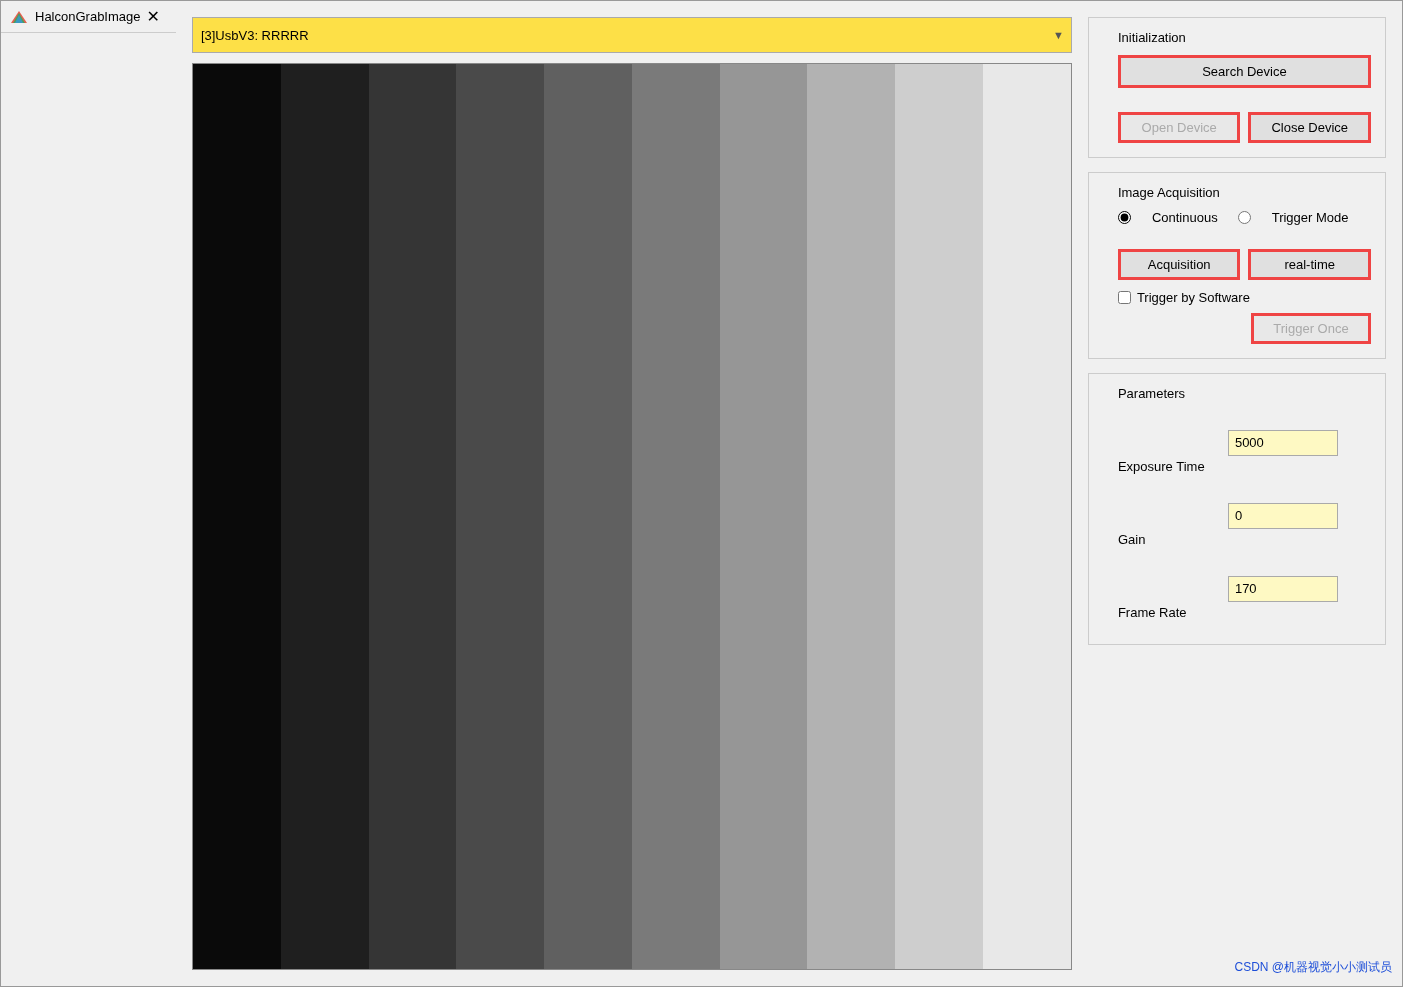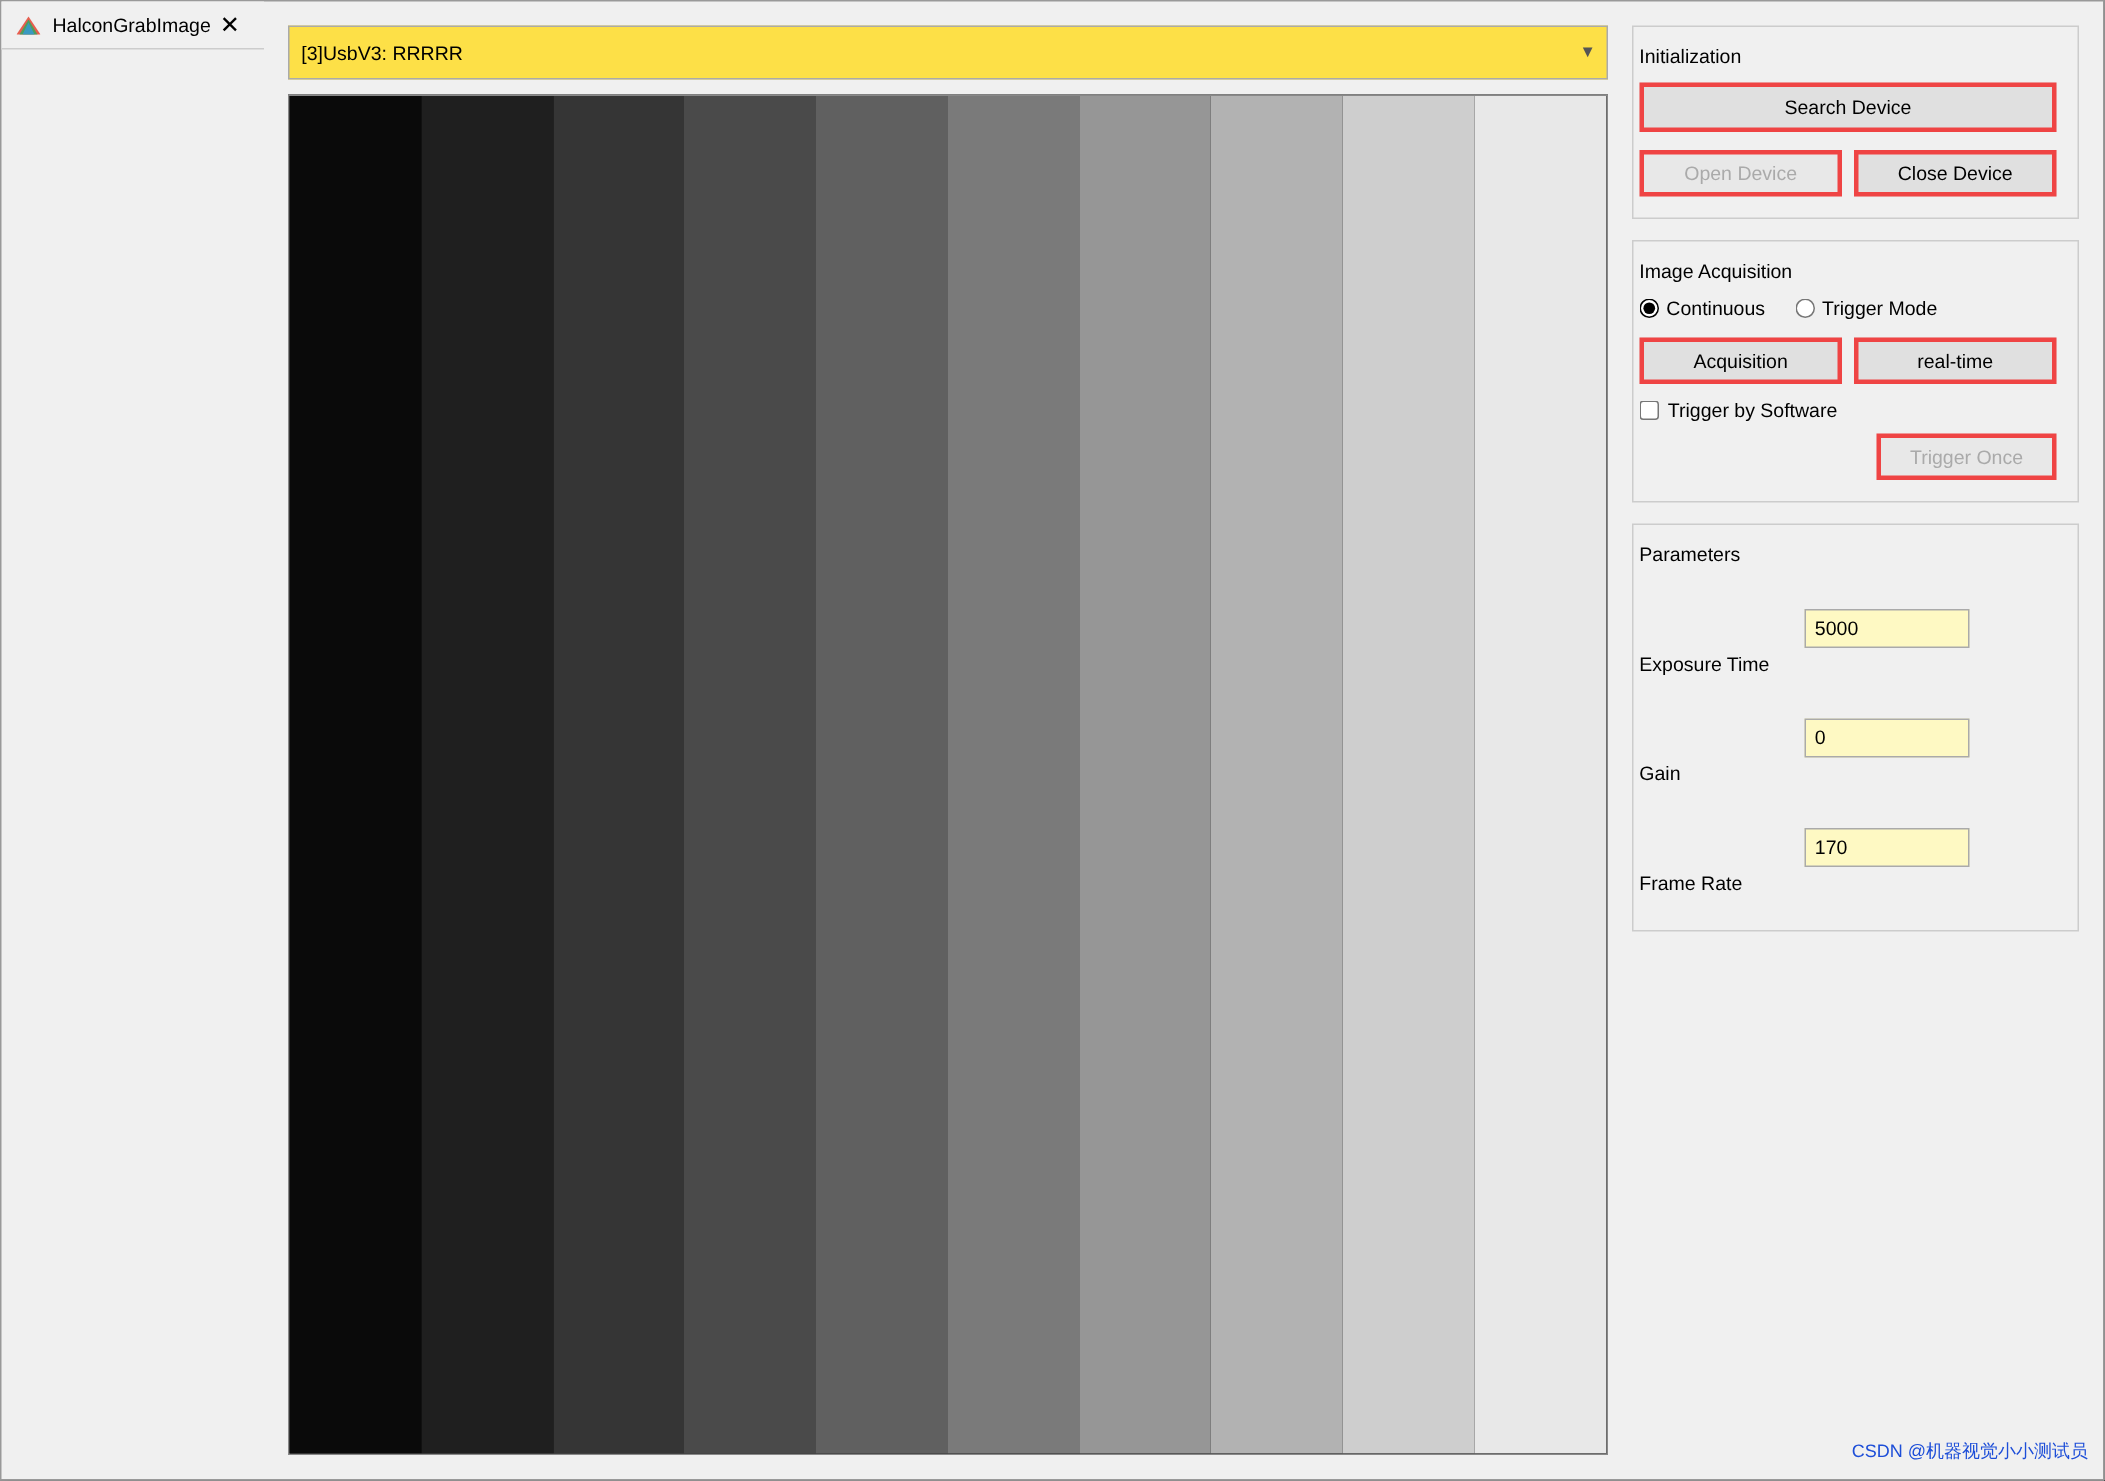--- a/index.html
+++ b/index.html
@@ -132,21 +132,21 @@
     .right-panel {
       width: 340px;
       display: flex;
       flex-direction: column;
       gap: 0;
     }
 
     .section-group {
       background: #f0f0f0;
       border: 1px solid #ccc;
-      padding: 12px 14px 14px 4px;
+      padding: 12px 14px 14px 29px;
       margin-bottom: 14px;
     }
 
     .section-label {
       font-size: 13px;
       font-weight: normal;
       color: #000;
       margin-bottom: 10px;
     }
 
@@ -168,34 +168,34 @@
     }
 
     .btn-full {
       width: 100%;
       padding: 6px 14px;
     }
 
     .btn-row {
       display: flex;
       gap: 8px;
-      margin-top: 12px;
+      margin-top: 24px;
     }
 
     .radio-row {
       display: flex;
       align-items: center;
       gap: 20px;
       margin-bottom: 10px;
     }
 
     .radio-label {
       display: flex;
       align-items: center;
-      gap: 5px;
+      gap: 21px;
       cursor: pointer;
     }
 
     .checkbox-row {
       display: flex;
       align-items: center;
       gap: 6px;
       margin-bottom: 8px;
     }
 

